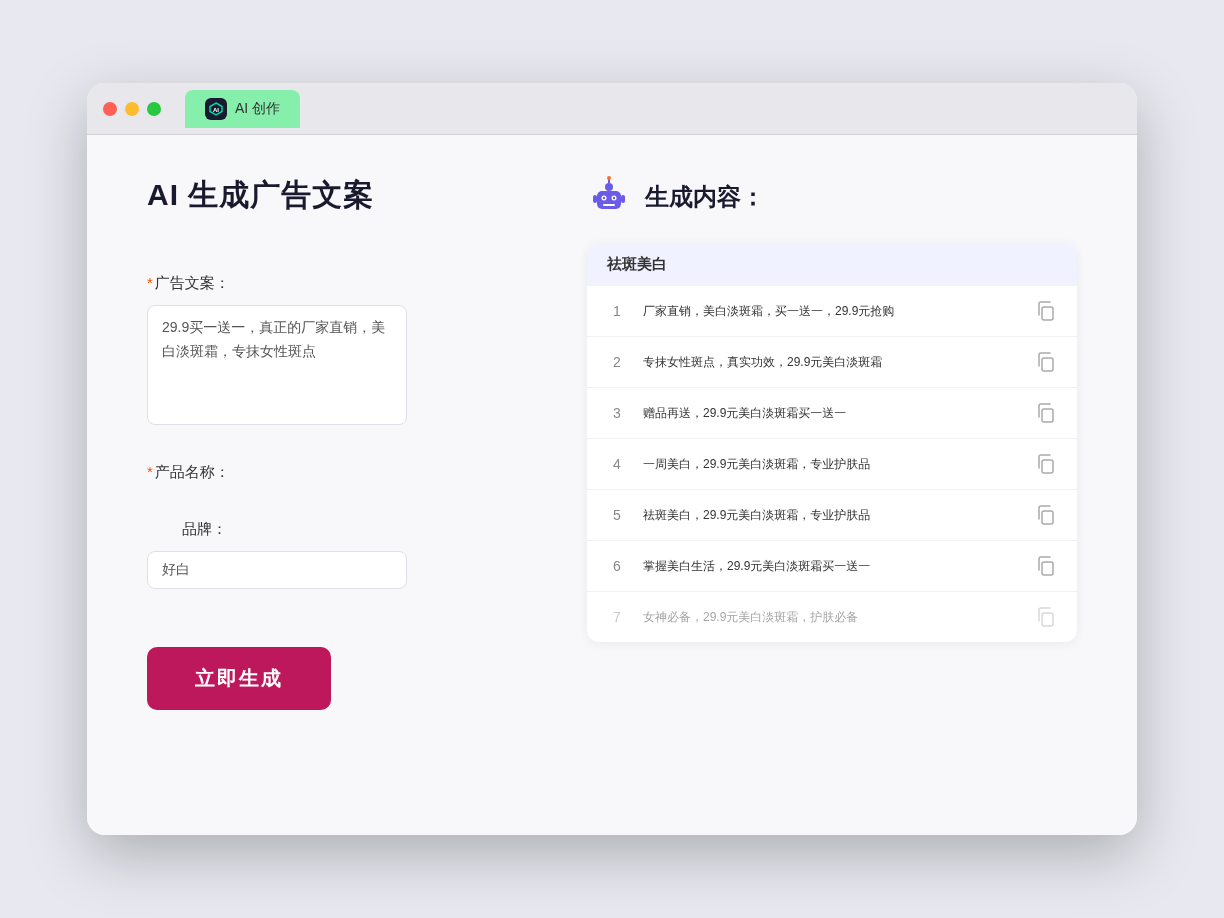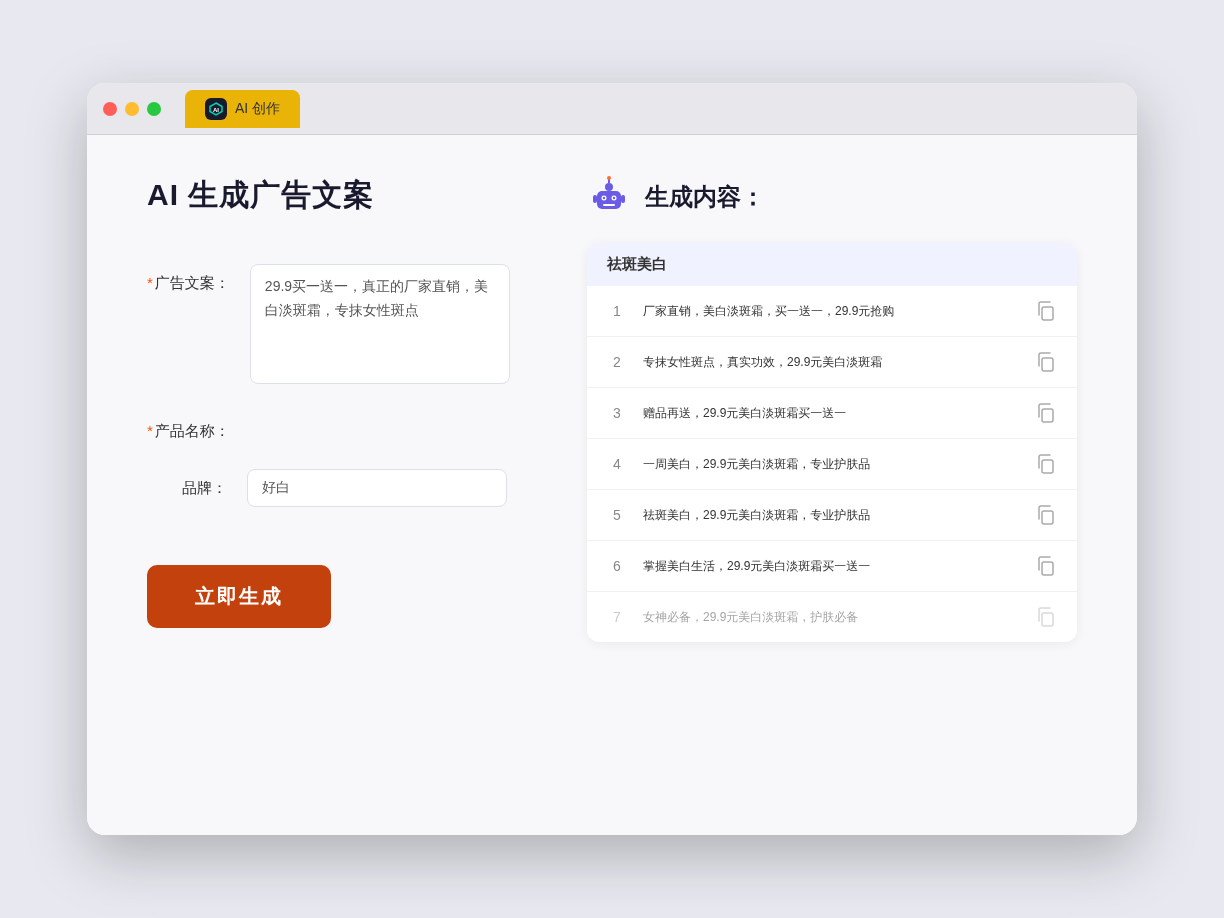--- a/index.html
+++ b/index.html
@@ -39,21 +39,21 @@
     .traffic-light {
       width: 14px;
       height: 14px;
       border-radius: 50%;
     }
     .traffic-light.red { background: #ff5f57; }
     .traffic-light.yellow { background: #febc2e; }
     .traffic-light.green { background: #28c840; }
 
     .tab {
-      background: #eab308;
+      background: #86efac;
       border-radius: 8px 8px 0 0;
       padding: 8px 20px;
       display: flex;
       align-items: center;
       gap: 8px;
       font-size: 14px;
       color: #333;
       margin-left: 8px;
     }
 
@@ -91,21 +91,22 @@
       font-weight: 700;
       color: #1a1a2e;
       margin-bottom: 48px;
       letter-spacing: 1px;
     }
 
     .form-group {
       display: flex;
       align-items: flex-start;
       margin-bottom: 28px;
-      gap: 20px;
+      gap: 12px;
+      flex-direction: column;
     }
 
     .form-label {
       font-size: 15px;
       color: #333;
       white-space: nowrap;
       padding-top: 10px;
       min-width: 80px;
       text-align: right;
     }
@@ -128,21 +129,21 @@
       font-family: inherit;
     }
 
     textarea.form-input {
       height: 120px;
       line-height: 1.7;
     }
 
     .generate-btn {
       margin-top: 30px;
-      background: #c2410c;
+      background: #be185d;
       color: white;
       border: none;
       border-radius: 10px;
       padding: 18px 48px;
       font-size: 20px;
       font-weight: 600;
       cursor: pointer;
       letter-spacing: 2px;
       font-family: inherit;
     }

